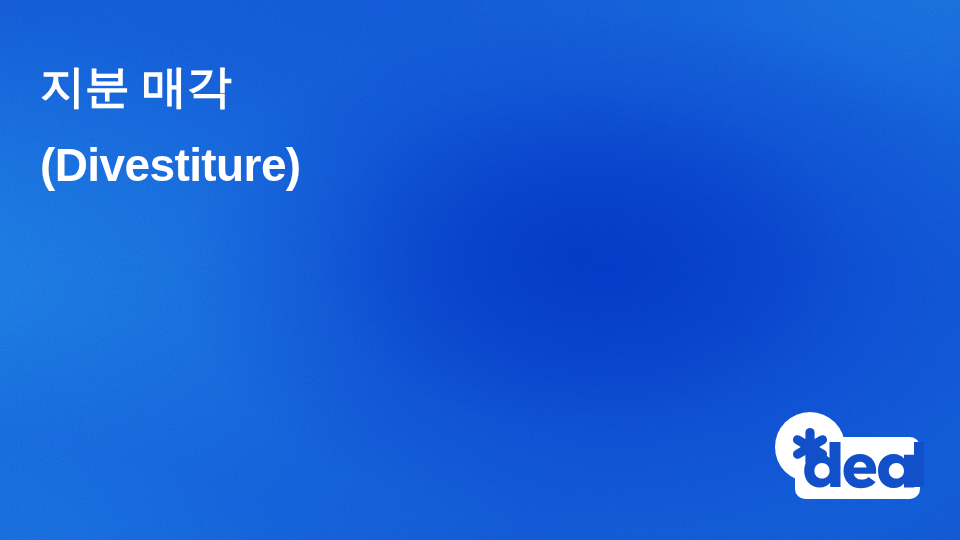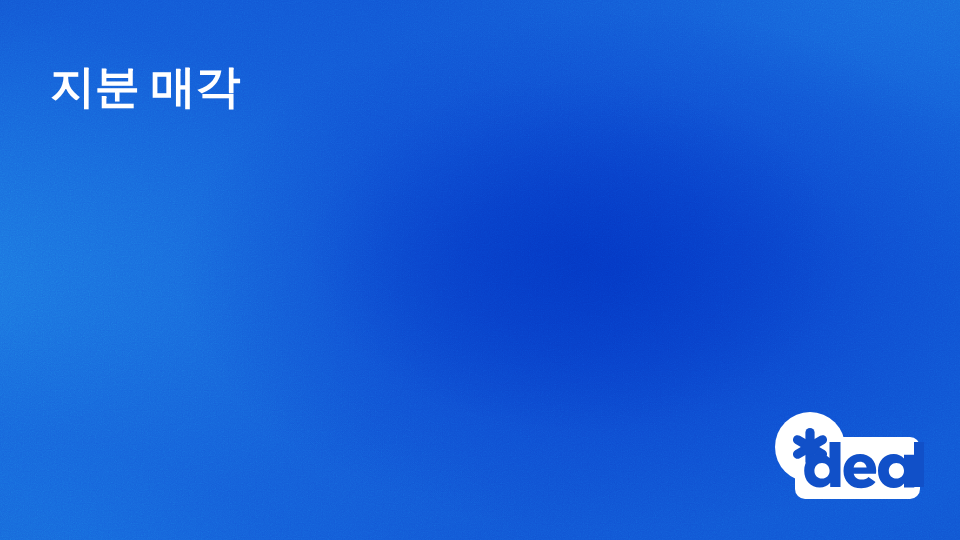--- a/index.html
+++ b/index.html
@@ -92,24 +92,23 @@
     inset: 0;
     opacity: 0.30;
     mix-blend-mode: overlay;
     pointer-events: none;
   }
   .bg-noise svg { display: block; width: 100%; height: 100%; }
 
   
   .title-block {
     position: absolute;
-    left: 50px;
+    left: 40px;
     top: 48px;
     width: 620px;
-    font-family: Liberation Serif, serif;
   }
   .title-line {
     display: block;
     color: #ffffff;
     font-weight: 700;
     font-size: 45px;
     line-height: 78px;
     letter-spacing: -0.2px;
     white-space: nowrap;
   }
@@ -146,20 +145,21 @@
       <filter id="grain">
         <feTurbulence type="fractalNoise" baseFrequency="0.85" numOctaves="3" stitchTiles="stitch"></feTurbulence>
         <feColorMatrix type="saturate" values="0"></feColorMatrix>
       </filter>
       <rect width="960" height="540" filter="url(#grain)"></rect>
     </svg>
   </div>
 
   <div class="title-block">
     <span class="title-line">지분 매각</span>
+    <span class="title-line latin">(Divestiture)</span>
   </div>
 
   <div class="logo">
     <svg xmlns="http://www.w3.org/2000/svg" viewBox="0 0 152 96" aria-label="deal">
 
       <g fill="#ffffff">
         <rect x="23" y="29" width="125" height="62" rx="10" ry="10"></rect>
         <circle cx="38" cy="39" r="35"></circle>
       </g>
 

